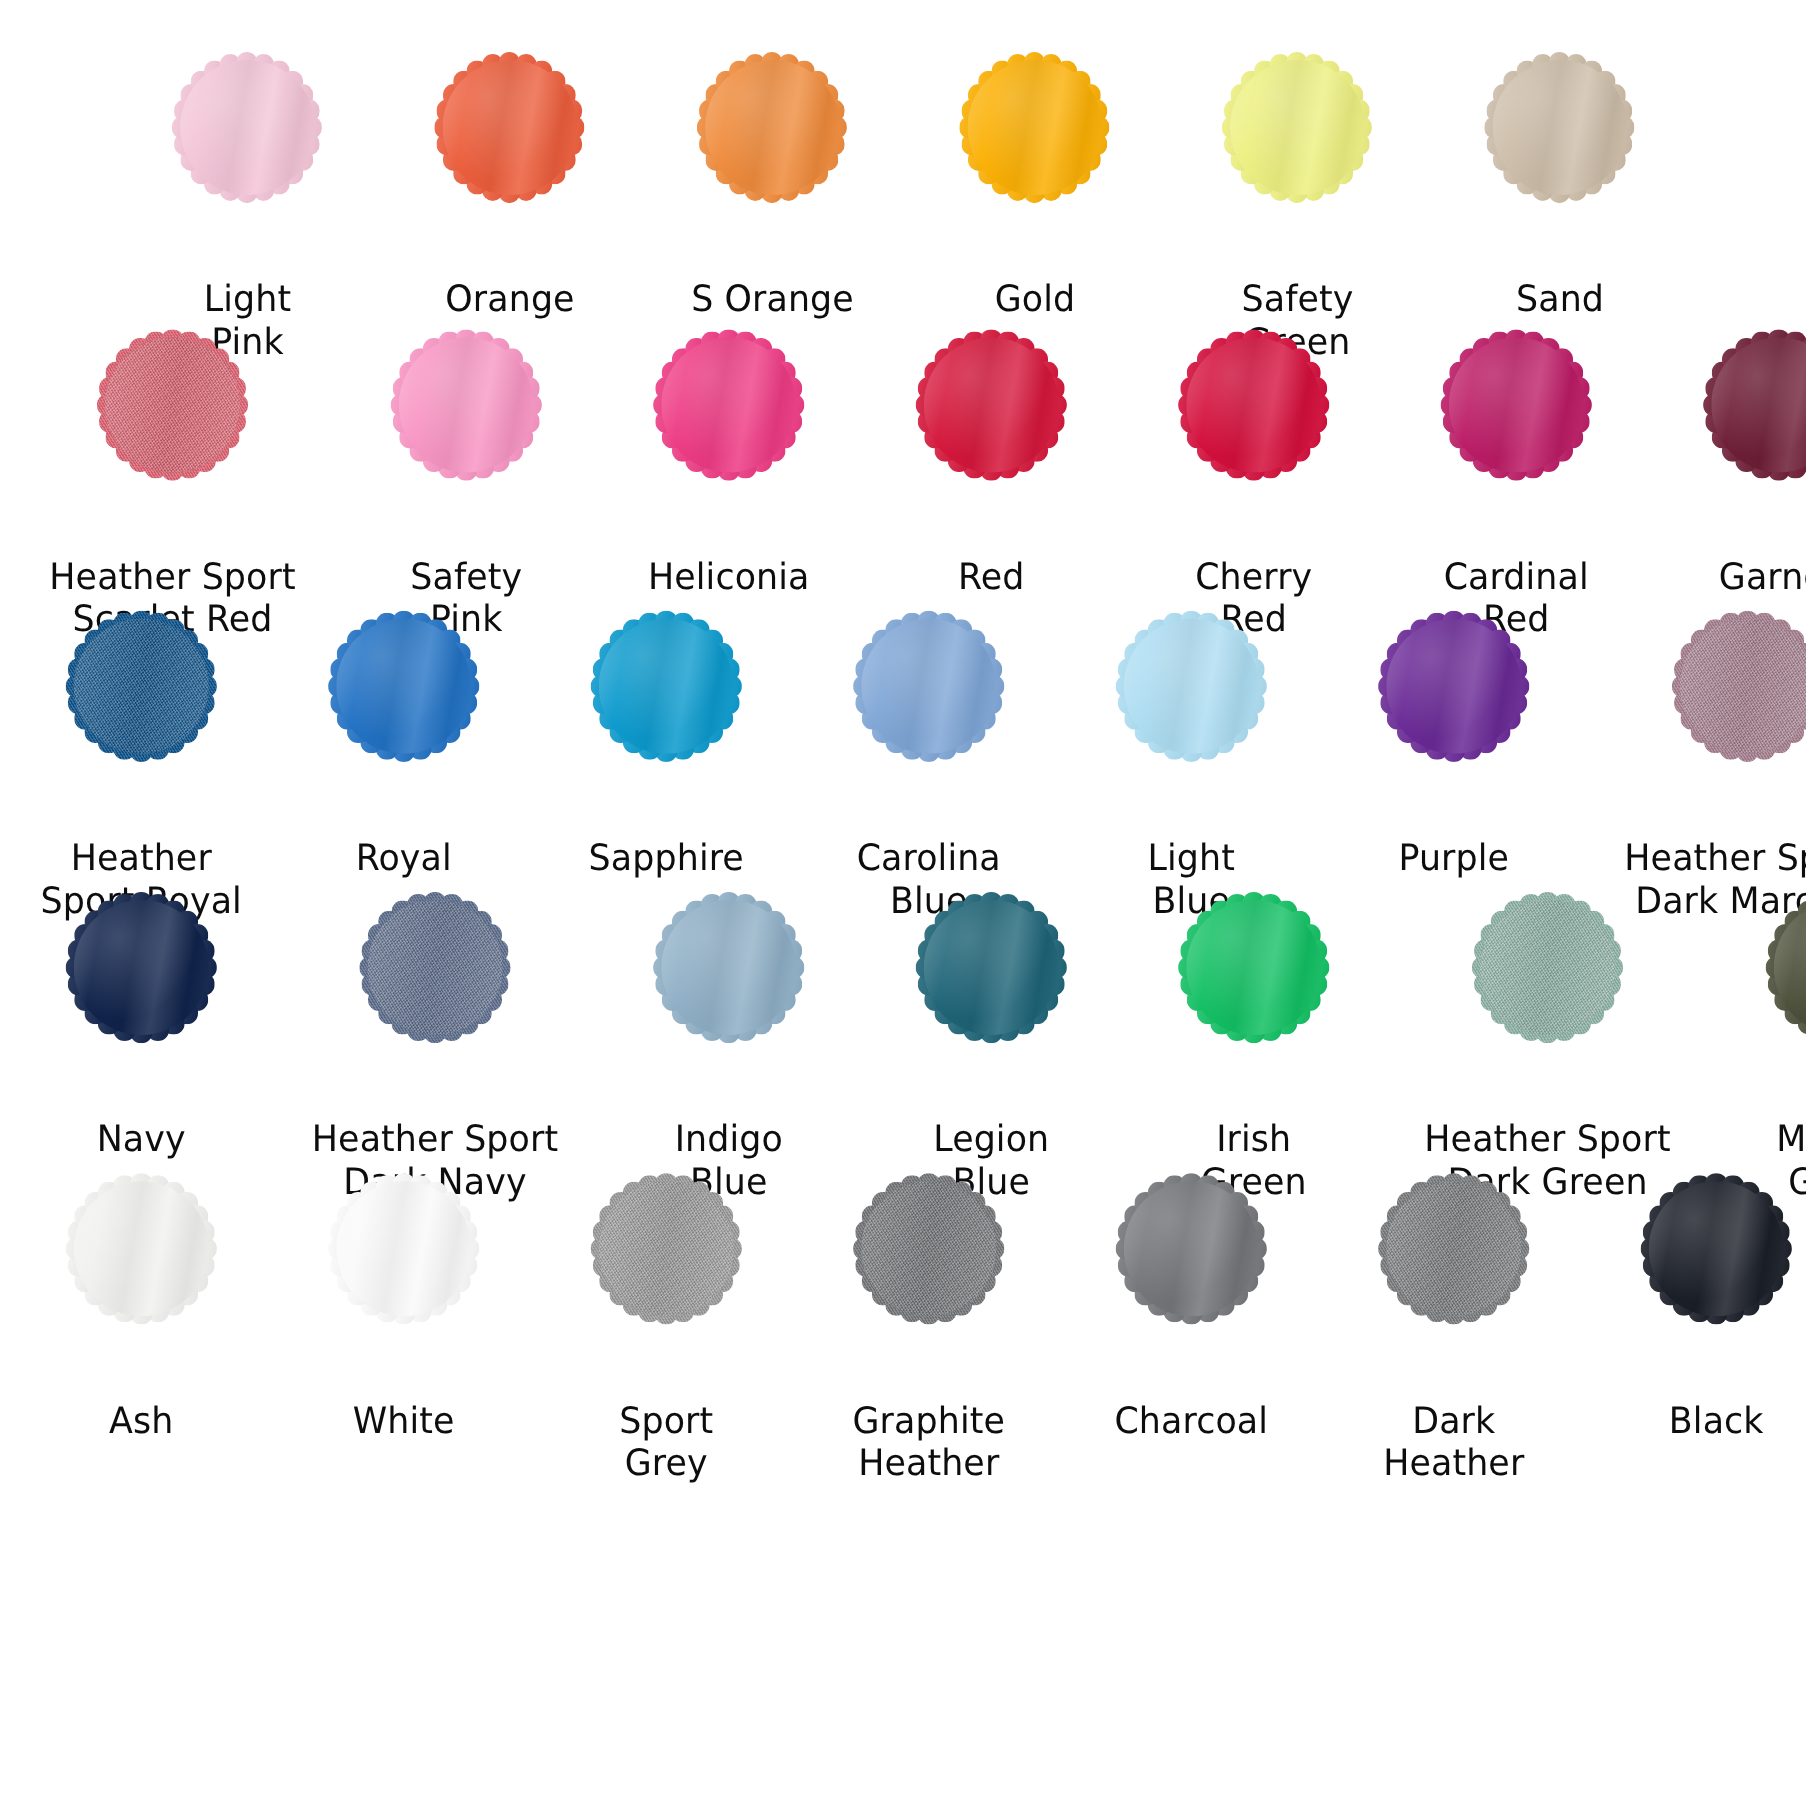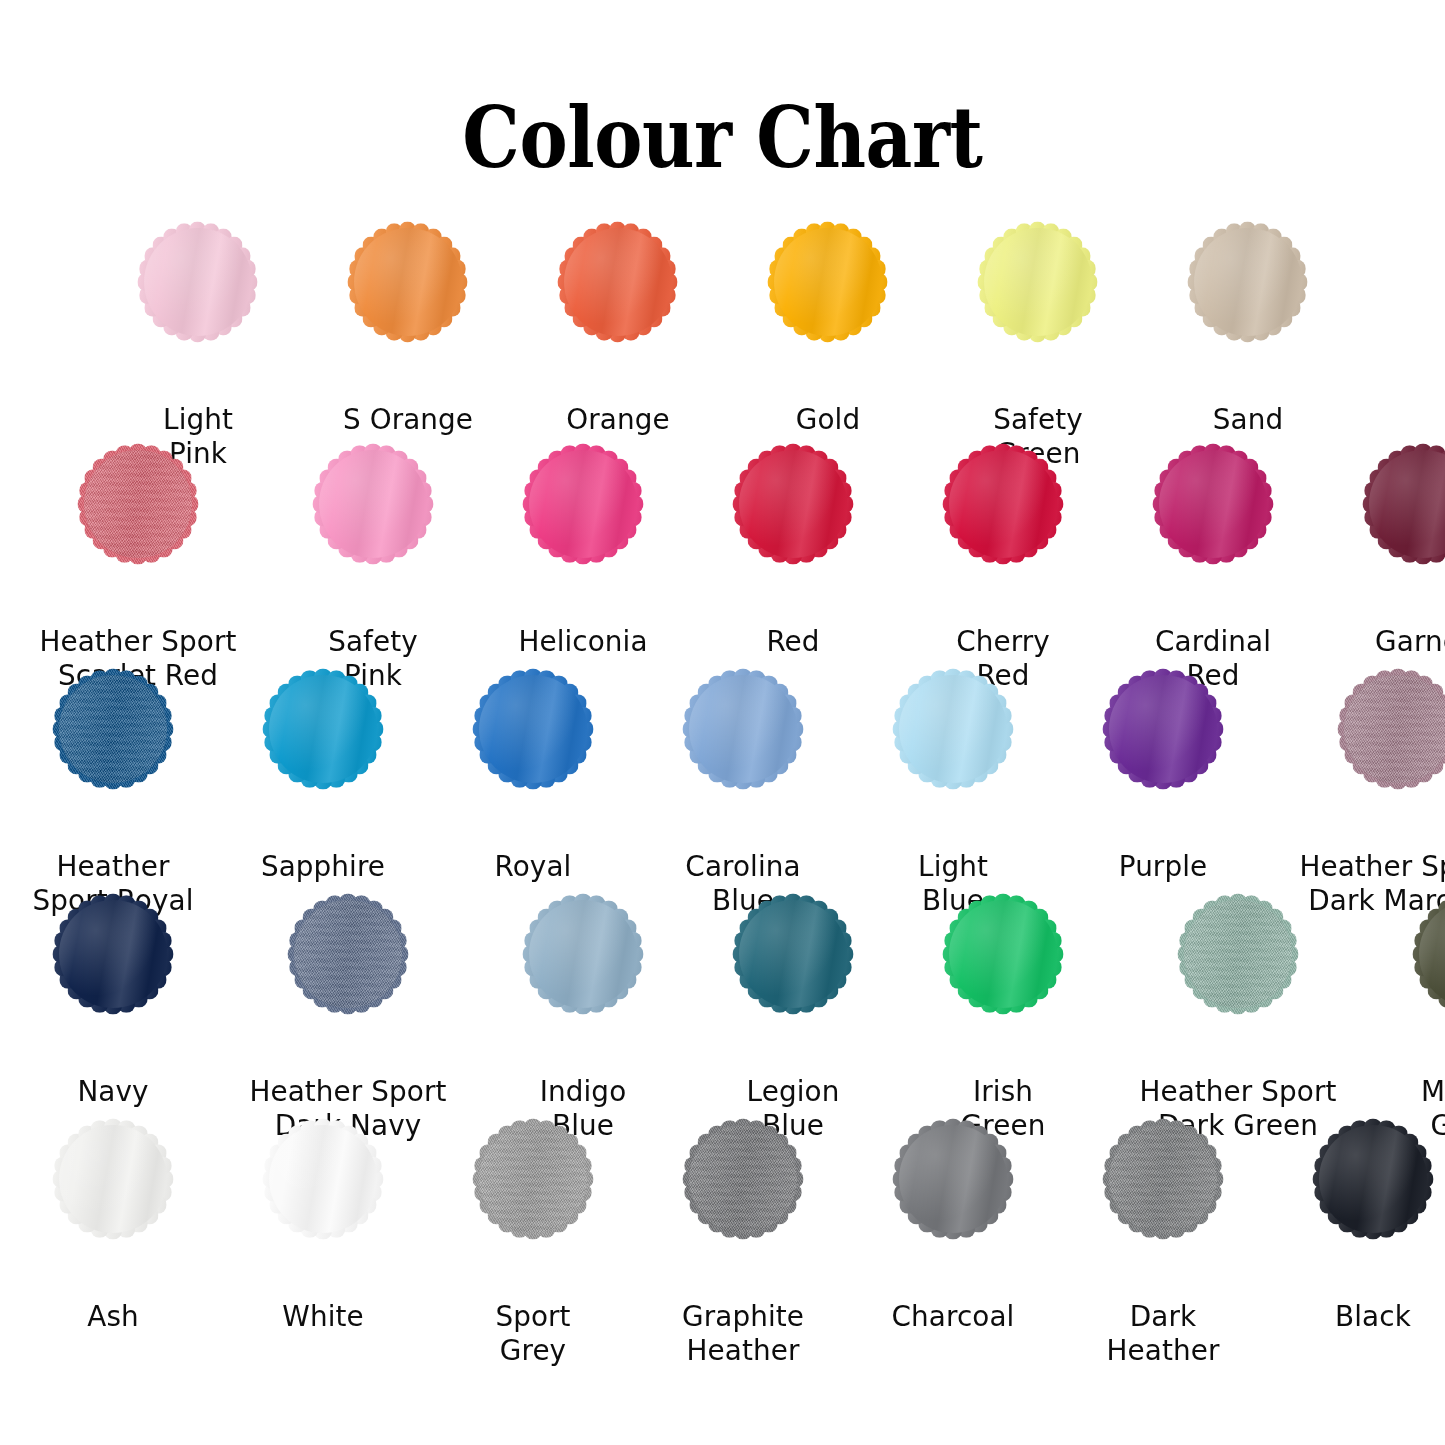--- a/index.html
+++ b/index.html
@@ -139,23 +139,20 @@
     width: 210px;
     transform: scaleX(0.96);
   }
   .label.wide { width: 260px; }
 </style>
 </head>
 <body>
 
 <div class="page">
 
-  <div class="title-wrap">
-    <h1 class="chart-title">Colour Chart</h1>
-  </div>
 
   <div class="rows">
       <div class="row row-1">
         <div class="cell">
           <div class="swatch" style="--c: #F3C5D7;">
             <div class="bump" style="transform: translate(51.5px, 0px);"></div>
             <div class="bump" style="transform: translate(49.75px, 13.33px);"></div>
             <div class="bump" style="transform: translate(44.6px, 25.75px);"></div>
             <div class="bump" style="transform: translate(36.42px, 36.42px);"></div>
             <div class="bump" style="transform: translate(25.75px, 44.6px);"></div>
@@ -177,20 +174,50 @@
             <div class="bump" style="transform: translate(25.75px, -44.6px);"></div>
             <div class="bump" style="transform: translate(36.42px, -36.42px);"></div>
             <div class="bump" style="transform: translate(44.6px, -25.75px);"></div>
             <div class="bump" style="transform: translate(49.75px, -13.33px);"></div>
             <div class="core"></div>
           </div>
           <div class="label">Light
 Pink</div>
         </div>
         <div class="cell">
+          <div class="swatch" style="--c: #EC5E3C;">
+            <div class="bump" style="transform: translate(51.5px, 0px);"></div>
+            <div class="bump" style="transform: translate(49.75px, 13.33px);"></div>
+            <div class="bump" style="transform: translate(44.6px, 25.75px);"></div>
+            <div class="bump" style="transform: translate(36.42px, 36.42px);"></div>
+            <div class="bump" style="transform: translate(25.75px, 44.6px);"></div>
+            <div class="bump" style="transform: translate(13.33px, 49.75px);"></div>
+            <div class="bump" style="transform: translate(0px, 51.5px);"></div>
+            <div class="bump" style="transform: translate(-13.33px, 49.75px);"></div>
+            <div class="bump" style="transform: translate(-25.75px, 44.6px);"></div>
+            <div class="bump" style="transform: translate(-36.42px, 36.42px);"></div>
+            <div class="bump" style="transform: translate(-44.6px, 25.75px);"></div>
+            <div class="bump" style="transform: translate(-49.75px, 13.33px);"></div>
+            <div class="bump" style="transform: translate(-51.5px, 0px);"></div>
+            <div class="bump" style="transform: translate(-49.75px, -13.33px);"></div>
+            <div class="bump" style="transform: translate(-44.6px, -25.75px);"></div>
+            <div class="bump" style="transform: translate(-36.42px, -36.42px);"></div>
+            <div class="bump" style="transform: translate(-25.75px, -44.6px);"></div>
+            <div class="bump" style="transform: translate(-13.33px, -49.75px);"></div>
+            <div class="bump" style="transform: translate(0px, -51.5px);"></div>
+            <div class="bump" style="transform: translate(13.33px, -49.75px);"></div>
+            <div class="bump" style="transform: translate(25.75px, -44.6px);"></div>
+            <div class="bump" style="transform: translate(36.42px, -36.42px);"></div>
+            <div class="bump" style="transform: translate(44.6px, -25.75px);"></div>
+            <div class="bump" style="transform: translate(49.75px, -13.33px);"></div>
+            <div class="core"></div>
+          </div>
+          <div class="label">Orange</div>
+        </div>
+        <div class="cell">
           <div class="swatch" style="--c: #EF8B3C;">
             <div class="bump" style="transform: translate(51.5px, 0px);"></div>
             <div class="bump" style="transform: translate(49.75px, 13.33px);"></div>
             <div class="bump" style="transform: translate(44.6px, 25.75px);"></div>
             <div class="bump" style="transform: translate(36.42px, 36.42px);"></div>
             <div class="bump" style="transform: translate(25.75px, 44.6px);"></div>
             <div class="bump" style="transform: translate(13.33px, 49.75px);"></div>
             <div class="bump" style="transform: translate(0px, 51.5px);"></div>
             <div class="bump" style="transform: translate(-13.33px, 49.75px);"></div>
             <div class="bump" style="transform: translate(-25.75px, 44.6px);"></div>
@@ -205,50 +232,20 @@
             <div class="bump" style="transform: translate(-13.33px, -49.75px);"></div>
             <div class="bump" style="transform: translate(0px, -51.5px);"></div>
             <div class="bump" style="transform: translate(13.33px, -49.75px);"></div>
             <div class="bump" style="transform: translate(25.75px, -44.6px);"></div>
             <div class="bump" style="transform: translate(36.42px, -36.42px);"></div>
             <div class="bump" style="transform: translate(44.6px, -25.75px);"></div>
             <div class="bump" style="transform: translate(49.75px, -13.33px);"></div>
             <div class="core"></div>
           </div>
           <div class="label">S Orange</div>
-        </div>
-        <div class="cell">
-          <div class="swatch" style="--c: #EC5E3C;">
-            <div class="bump" style="transform: translate(51.5px, 0px);"></div>
-            <div class="bump" style="transform: translate(49.75px, 13.33px);"></div>
-            <div class="bump" style="transform: translate(44.6px, 25.75px);"></div>
-            <div class="bump" style="transform: translate(36.42px, 36.42px);"></div>
-            <div class="bump" style="transform: translate(25.75px, 44.6px);"></div>
-            <div class="bump" style="transform: translate(13.33px, 49.75px);"></div>
-            <div class="bump" style="transform: translate(0px, 51.5px);"></div>
-            <div class="bump" style="transform: translate(-13.33px, 49.75px);"></div>
-            <div class="bump" style="transform: translate(-25.75px, 44.6px);"></div>
-            <div class="bump" style="transform: translate(-36.42px, 36.42px);"></div>
-            <div class="bump" style="transform: translate(-44.6px, 25.75px);"></div>
-            <div class="bump" style="transform: translate(-49.75px, 13.33px);"></div>
-            <div class="bump" style="transform: translate(-51.5px, 0px);"></div>
-            <div class="bump" style="transform: translate(-49.75px, -13.33px);"></div>
-            <div class="bump" style="transform: translate(-44.6px, -25.75px);"></div>
-            <div class="bump" style="transform: translate(-36.42px, -36.42px);"></div>
-            <div class="bump" style="transform: translate(-25.75px, -44.6px);"></div>
-            <div class="bump" style="transform: translate(-13.33px, -49.75px);"></div>
-            <div class="bump" style="transform: translate(0px, -51.5px);"></div>
-            <div class="bump" style="transform: translate(13.33px, -49.75px);"></div>
-            <div class="bump" style="transform: translate(25.75px, -44.6px);"></div>
-            <div class="bump" style="transform: translate(36.42px, -36.42px);"></div>
-            <div class="bump" style="transform: translate(44.6px, -25.75px);"></div>
-            <div class="bump" style="transform: translate(49.75px, -13.33px);"></div>
-            <div class="core"></div>
-          </div>
-          <div class="label">Orange</div>
         </div>
         <div class="cell">
           <div class="swatch" style="--c: #FBB004;">
             <div class="bump" style="transform: translate(51.5px, 0px);"></div>
             <div class="bump" style="transform: translate(49.75px, 13.33px);"></div>
             <div class="bump" style="transform: translate(44.6px, 25.75px);"></div>
             <div class="bump" style="transform: translate(36.42px, 36.42px);"></div>
             <div class="bump" style="transform: translate(25.75px, 44.6px);"></div>
             <div class="bump" style="transform: translate(13.33px, 49.75px);"></div>
             <div class="bump" style="transform: translate(0px, 51.5px);"></div>
@@ -570,20 +567,50 @@
             <div class="bump" style="transform: translate(25.75px, -44.6px);"></div>
             <div class="bump" style="transform: translate(36.42px, -36.42px);"></div>
             <div class="bump" style="transform: translate(44.6px, -25.75px);"></div>
             <div class="bump" style="transform: translate(49.75px, -13.33px);"></div>
             <div class="core"></div>
           </div>
           <div class="label">Heather
 Sport Royal</div>
         </div>
         <div class="cell">
+          <div class="swatch" style="--c: #2272C4;">
+            <div class="bump" style="transform: translate(51.5px, 0px);"></div>
+            <div class="bump" style="transform: translate(49.75px, 13.33px);"></div>
+            <div class="bump" style="transform: translate(44.6px, 25.75px);"></div>
+            <div class="bump" style="transform: translate(36.42px, 36.42px);"></div>
+            <div class="bump" style="transform: translate(25.75px, 44.6px);"></div>
+            <div class="bump" style="transform: translate(13.33px, 49.75px);"></div>
+            <div class="bump" style="transform: translate(0px, 51.5px);"></div>
+            <div class="bump" style="transform: translate(-13.33px, 49.75px);"></div>
+            <div class="bump" style="transform: translate(-25.75px, 44.6px);"></div>
+            <div class="bump" style="transform: translate(-36.42px, 36.42px);"></div>
+            <div class="bump" style="transform: translate(-44.6px, 25.75px);"></div>
+            <div class="bump" style="transform: translate(-49.75px, 13.33px);"></div>
+            <div class="bump" style="transform: translate(-51.5px, 0px);"></div>
+            <div class="bump" style="transform: translate(-49.75px, -13.33px);"></div>
+            <div class="bump" style="transform: translate(-44.6px, -25.75px);"></div>
+            <div class="bump" style="transform: translate(-36.42px, -36.42px);"></div>
+            <div class="bump" style="transform: translate(-25.75px, -44.6px);"></div>
+            <div class="bump" style="transform: translate(-13.33px, -49.75px);"></div>
+            <div class="bump" style="transform: translate(0px, -51.5px);"></div>
+            <div class="bump" style="transform: translate(13.33px, -49.75px);"></div>
+            <div class="bump" style="transform: translate(25.75px, -44.6px);"></div>
+            <div class="bump" style="transform: translate(36.42px, -36.42px);"></div>
+            <div class="bump" style="transform: translate(44.6px, -25.75px);"></div>
+            <div class="bump" style="transform: translate(49.75px, -13.33px);"></div>
+            <div class="core"></div>
+          </div>
+          <div class="label">Royal</div>
+        </div>
+        <div class="cell">
           <div class="swatch" style="--c: #0C9ACD;">
             <div class="bump" style="transform: translate(51.5px, 0px);"></div>
             <div class="bump" style="transform: translate(49.75px, 13.33px);"></div>
             <div class="bump" style="transform: translate(44.6px, 25.75px);"></div>
             <div class="bump" style="transform: translate(36.42px, 36.42px);"></div>
             <div class="bump" style="transform: translate(25.75px, 44.6px);"></div>
             <div class="bump" style="transform: translate(13.33px, 49.75px);"></div>
             <div class="bump" style="transform: translate(0px, 51.5px);"></div>
             <div class="bump" style="transform: translate(-13.33px, 49.75px);"></div>
             <div class="bump" style="transform: translate(-25.75px, 44.6px);"></div>
@@ -598,50 +625,20 @@
             <div class="bump" style="transform: translate(-13.33px, -49.75px);"></div>
             <div class="bump" style="transform: translate(0px, -51.5px);"></div>
             <div class="bump" style="transform: translate(13.33px, -49.75px);"></div>
             <div class="bump" style="transform: translate(25.75px, -44.6px);"></div>
             <div class="bump" style="transform: translate(36.42px, -36.42px);"></div>
             <div class="bump" style="transform: translate(44.6px, -25.75px);"></div>
             <div class="bump" style="transform: translate(49.75px, -13.33px);"></div>
             <div class="core"></div>
           </div>
           <div class="label">Sapphire</div>
-        </div>
-        <div class="cell">
-          <div class="swatch" style="--c: #2272C4;">
-            <div class="bump" style="transform: translate(51.5px, 0px);"></div>
-            <div class="bump" style="transform: translate(49.75px, 13.33px);"></div>
-            <div class="bump" style="transform: translate(44.6px, 25.75px);"></div>
-            <div class="bump" style="transform: translate(36.42px, 36.42px);"></div>
-            <div class="bump" style="transform: translate(25.75px, 44.6px);"></div>
-            <div class="bump" style="transform: translate(13.33px, 49.75px);"></div>
-            <div class="bump" style="transform: translate(0px, 51.5px);"></div>
-            <div class="bump" style="transform: translate(-13.33px, 49.75px);"></div>
-            <div class="bump" style="transform: translate(-25.75px, 44.6px);"></div>
-            <div class="bump" style="transform: translate(-36.42px, 36.42px);"></div>
-            <div class="bump" style="transform: translate(-44.6px, 25.75px);"></div>
-            <div class="bump" style="transform: translate(-49.75px, 13.33px);"></div>
-            <div class="bump" style="transform: translate(-51.5px, 0px);"></div>
-            <div class="bump" style="transform: translate(-49.75px, -13.33px);"></div>
-            <div class="bump" style="transform: translate(-44.6px, -25.75px);"></div>
-            <div class="bump" style="transform: translate(-36.42px, -36.42px);"></div>
-            <div class="bump" style="transform: translate(-25.75px, -44.6px);"></div>
-            <div class="bump" style="transform: translate(-13.33px, -49.75px);"></div>
-            <div class="bump" style="transform: translate(0px, -51.5px);"></div>
-            <div class="bump" style="transform: translate(13.33px, -49.75px);"></div>
-            <div class="bump" style="transform: translate(25.75px, -44.6px);"></div>
-            <div class="bump" style="transform: translate(36.42px, -36.42px);"></div>
-            <div class="bump" style="transform: translate(44.6px, -25.75px);"></div>
-            <div class="bump" style="transform: translate(49.75px, -13.33px);"></div>
-            <div class="core"></div>
-          </div>
-          <div class="label">Royal</div>
         </div>
         <div class="cell">
           <div class="swatch" style="--c: #7FA6D6;">
             <div class="bump" style="transform: translate(51.5px, 0px);"></div>
             <div class="bump" style="transform: translate(49.75px, 13.33px);"></div>
             <div class="bump" style="transform: translate(44.6px, 25.75px);"></div>
             <div class="bump" style="transform: translate(36.42px, 36.42px);"></div>
             <div class="bump" style="transform: translate(25.75px, 44.6px);"></div>
             <div class="bump" style="transform: translate(13.33px, 49.75px);"></div>
             <div class="bump" style="transform: translate(0px, 51.5px);"></div>

